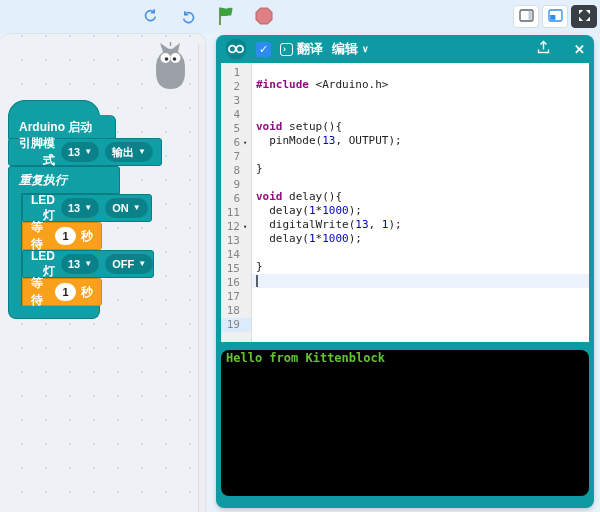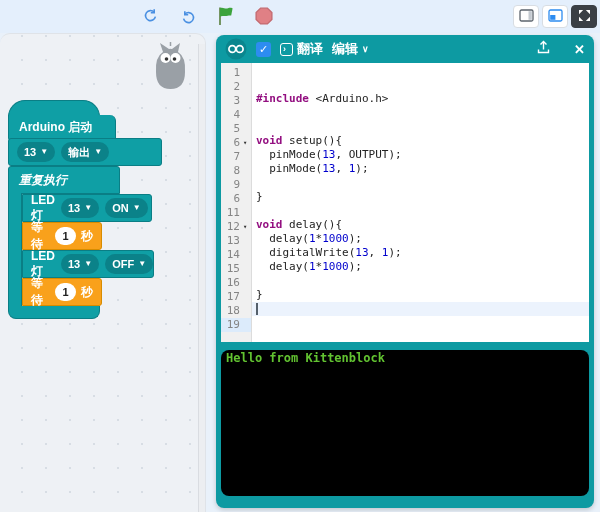--- a/index.html
+++ b/index.html
@@ -24,21 +24,21 @@
     background-size:24px 24px; background-position:10px 14px;
     border:1px solid #dfe3e8; border-left:none; border-bottom:none;
     border-radius:10px 10px 0 0; }
   .ws-scrollbar { position:absolute; right:0; top:10px; bottom:0; width:7px;
     background:#eceef1; border-left:1px solid #d9dce1; }
   .sprite { position:absolute; right:13px; top:6px; }
 
   
   .blk { position:absolute; color:#fff; font-size:12px; font-weight:bold;
     display:flex; align-items:center; }
-  .teal { background:var(--teal-block); border:1px solid var(--teal-block-border); }
+  .teal { background:var(--teal-block); border:1px solid var(--teal-block-border);text-align:right; }
   .orange { background:var(--orange-block); border:1px solid var(--orange-block-border);justify-content:flex-end; }
   .hat-dome { left:8px; top:66px; width:92px; height:17px;
     border-radius:46px 46px 0 0; border-bottom:none; }
   .hat-body { left:8px; top:81px; width:108px; height:25px;
     border-radius:0 6px 2px 2px; padding-left:10px; border-top:none; }
   .b-pinmode { left:8px; top:104px; width:154px; height:28px; border-radius:3px;
     padding:0 8px; gap:6px; }
   .b-forever-bar { left:8px; top:132px; width:112px; height:28px; border-radius:3px 3px 0 0;
     padding-left:10px;font-style:italic; }
   .b-forever-arm { left:8px; top:159px; width:14px; height:114px; border-top:none; border-bottom:none; }
@@ -73,21 +73,21 @@
 
   
   .editor { flex:1; display:flex; background:#fff; overflow:hidden;
     font-family:"DejaVu Sans Mono","Liberation Mono",monospace; font-size:11px; line-height:14px; }
   .gutter { width:31px; flex:none; background:#f0f0f0; border-right:1px solid #dcdcdc;
     padding-top:3px; color:#858585; }
   .gline { display:flex; height:14px; align-items:center; }
   .gline .lnum { width:19px; text-align:right; }
   .gline .fold { width:10px; font-size:7px; color:#333; text-align:center; cursor:pointer; }
   .gline.gactive { background:#dcebfb; }
-  .codearea { flex:1; padding-top:15px; padding-left:4px; }
+  .codearea { flex:1; padding-top:1px; padding-left:4px; }
   .cline { height:14px; white-space:pre; color:#222; cursor:text; }
   .cline.cactive { background:#ecf3fd; margin-left:-4px; padding-left:4px; }
   .tok-kw { color:var(--keyword-color); font-weight:bold; }
   .tok-num { color:var(--number-color); }
   .tok-pl { color:#222; }
   .cursor { display:inline-block; width:2px; height:12px; background:#55606b;
     vertical-align:middle; }
 
   
   .terminal { flex:none; height:146px; margin-top:8px; background:#000; border-radius:8px;
@@ -174,20 +174,21 @@
     </svg>
   </div>
   <div class="ws-scrollbar"></div>
 
   <div class="blk teal hat-dome"></div>
   <div class="blk teal hat-body">
     <span>Arduino 启动</span>
   </div>
 
   <div class="blk teal b-pinmode">
+    <span>引脚模式</span>
     <span class="dd">
       <span>13</span>
       <span class="caret">▼</span>
     </span>
     <span class="dd">
       <span>输出</span>
       <span class="caret">▼</span>
     </span>
   </div>
 
@@ -349,21 +350,20 @@
           <span class="fold"></span>
         </div>
       </div>
     <div class="codearea">
         <div class="cline"></div>
         <div class="cline"><span class="tok-kw">#include</span><span class="tok-pl"> &lt;Arduino.h&gt;</span></div>
         <div class="cline"></div>
         <div class="cline"></div>
         <div class="cline"><span class="tok-kw">void</span><span class="tok-pl"> setup(){</span></div>
         <div class="cline"><span class="tok-pl">  pinMode(</span><span class="tok-num">13</span><span class="tok-pl">, OUTPUT);</span></div>
-        <div class="cline"><span class="tok-pl">  pinMode(</span><span class="tok-num">13</span><span class="tok-pl">, </span><span class="tok-num">1</span><span class="tok-pl">);</span></div>
         <div class="cline"></div>
         <div class="cline"><span class="tok-pl">}</span></div>
         <div class="cline"></div>
         <div class="cline"><span class="tok-kw">void</span><span class="tok-pl"> delay(){</span></div>
         <div class="cline"><span class="tok-pl">  delay(</span><span class="tok-num">1</span><span class="tok-pl">*</span><span class="tok-num">1000</span><span class="tok-pl">);</span></div>
         <div class="cline"><span class="tok-pl">  digitalWrite(</span><span class="tok-num">13</span><span class="tok-pl">, </span><span class="tok-num">1</span><span class="tok-pl">);</span></div>
         <div class="cline"><span class="tok-pl">  delay(</span><span class="tok-num">1</span><span class="tok-pl">*</span><span class="tok-num">1000</span><span class="tok-pl">);</span></div>
         <div class="cline"></div>
         <div class="cline"><span class="tok-pl">}</span></div>
         <div class="cline cactive"><span class="cursor"></span></div>

